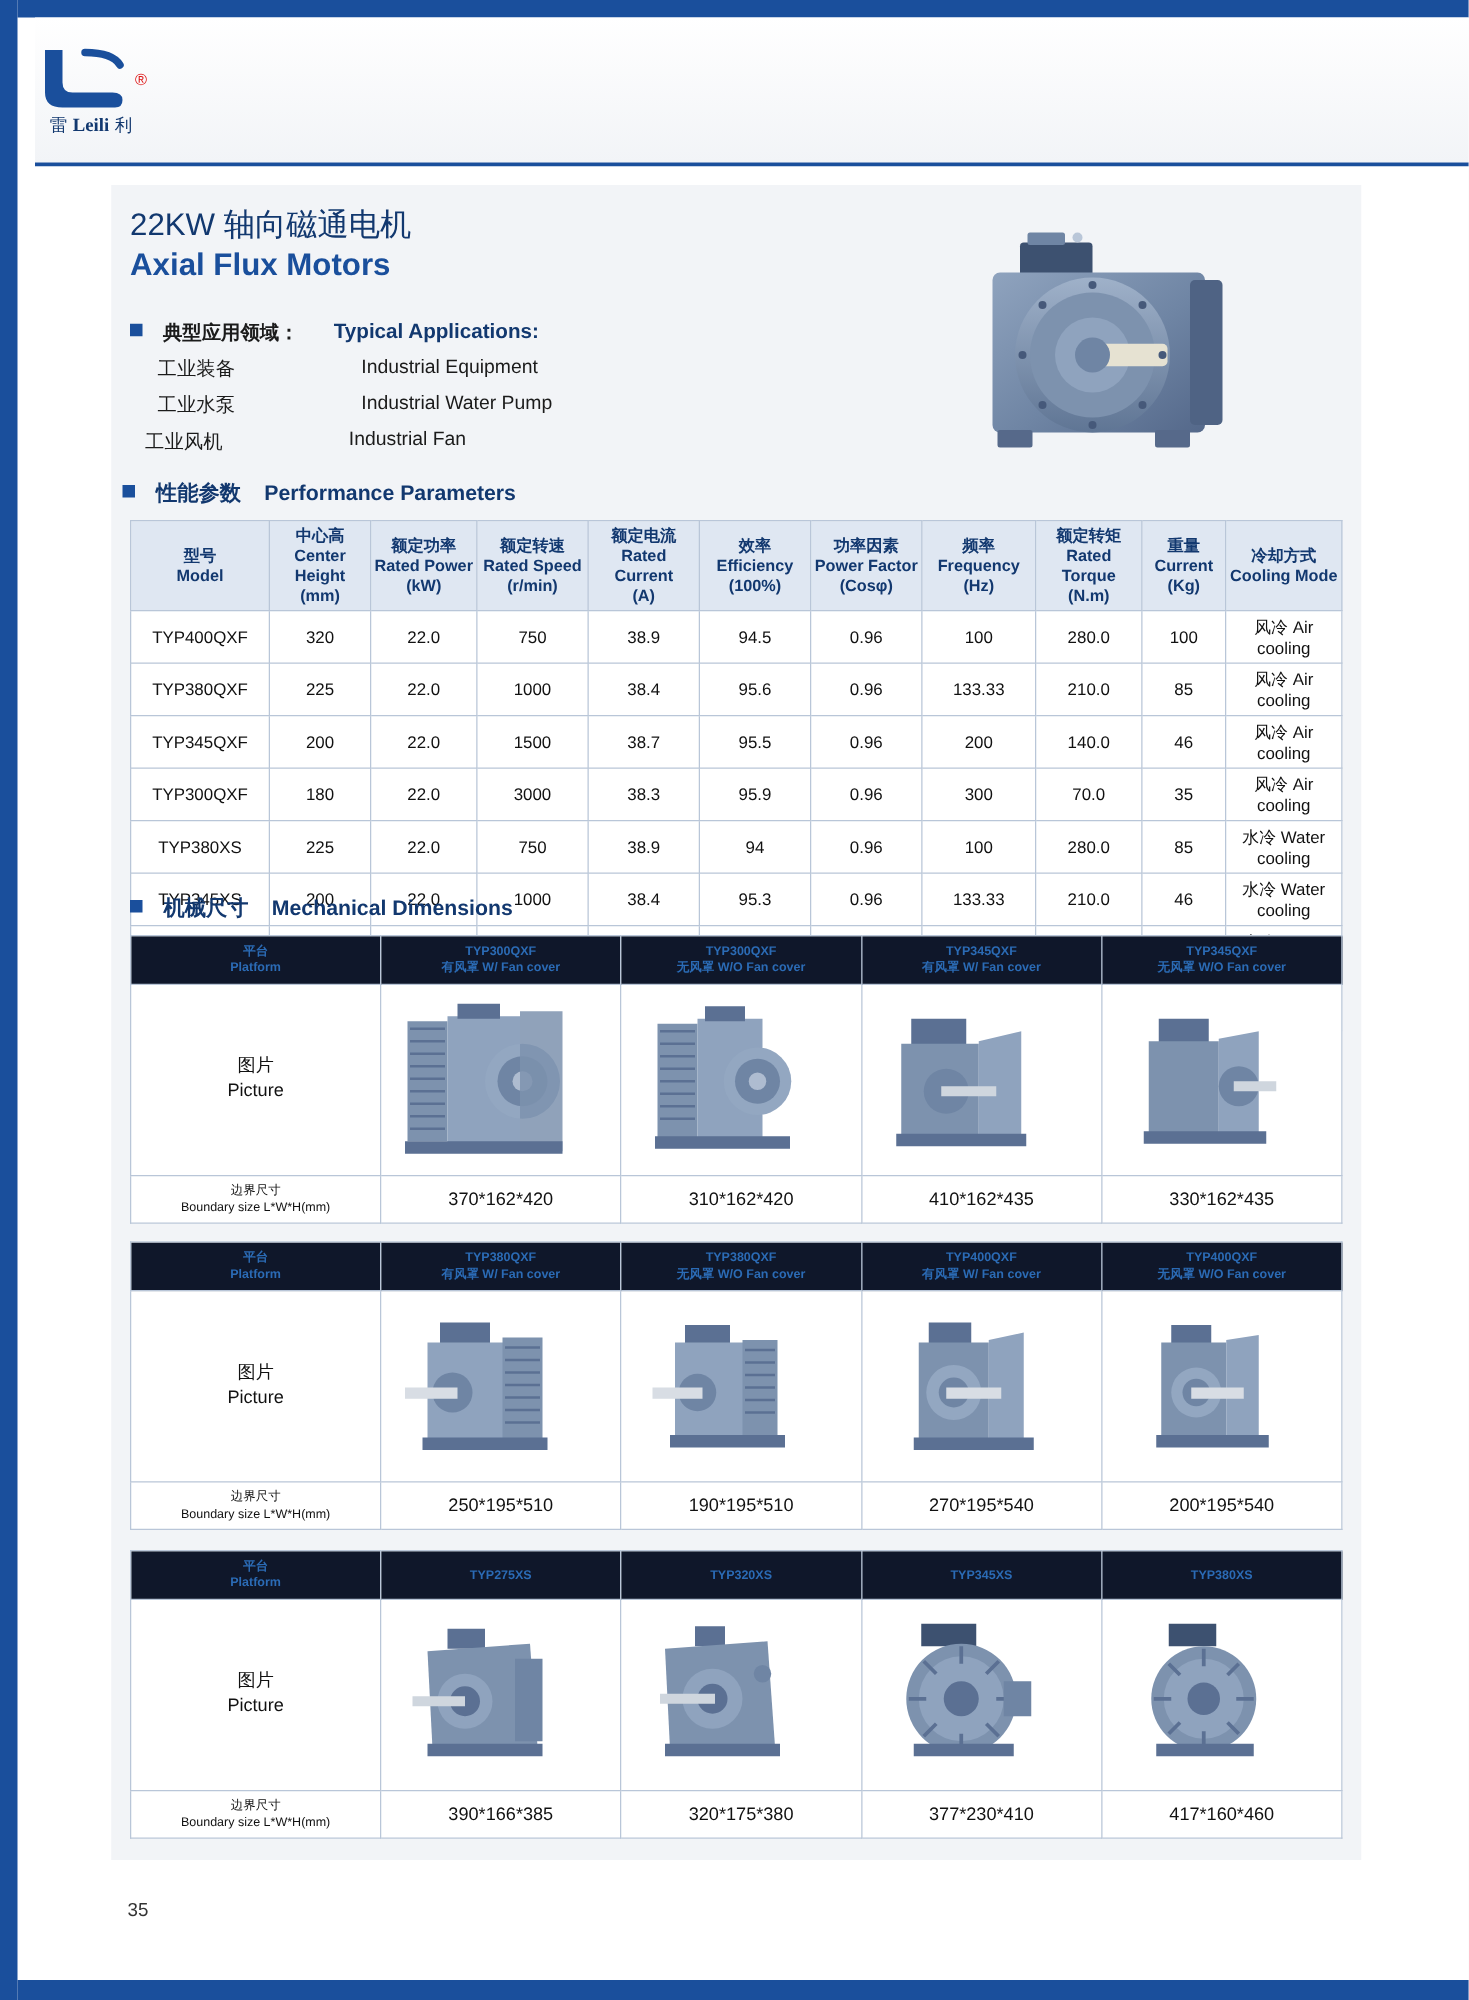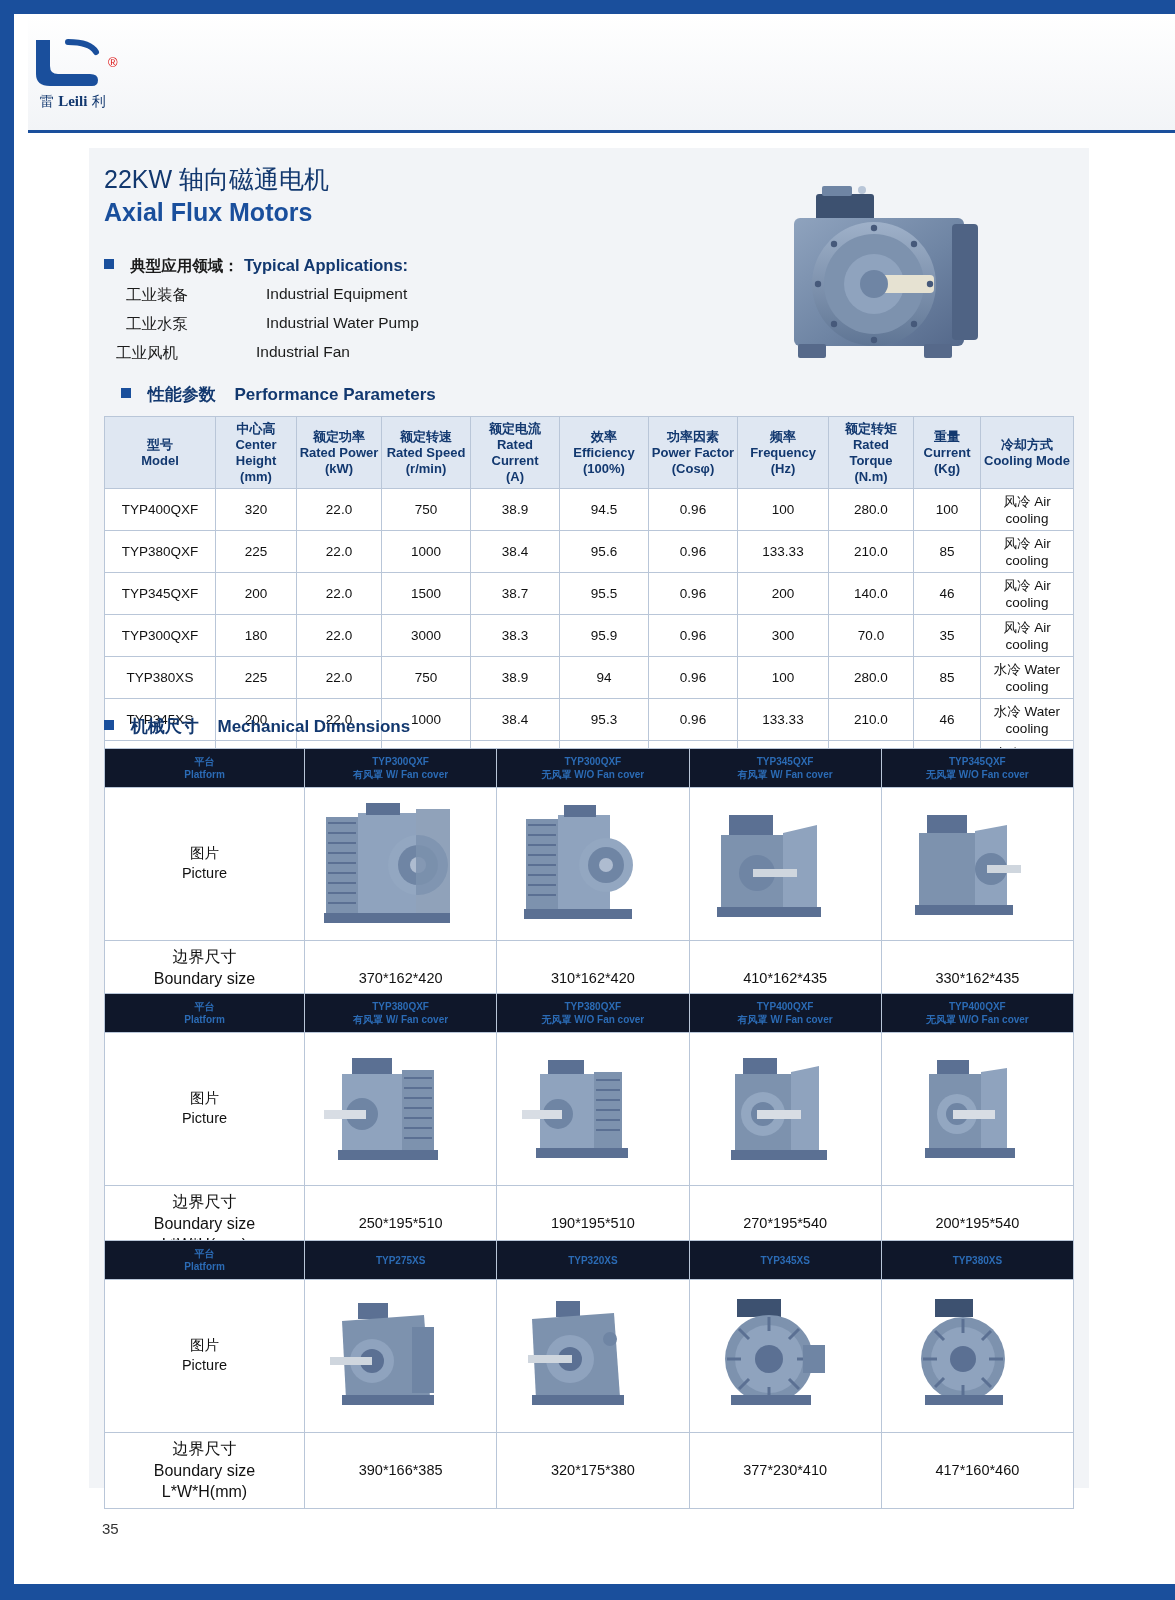--- a/index.html
+++ b/index.html
@@ -51,21 +51,21 @@
   }
   .prod-title2{
     position:absolute;left:90px;top:198px;font-size:25px;color:#1a4f9c;font-weight:bold;
   }
   .sec-bullet{
     width:10px;height:10px;background:#1a4f9c;display:inline-block;margin-right:12px;vertical-align:2px;
   }
   .apps{
     position:absolute;left:90px;top:256px;font-size:15.5px;color:#1b1b1b;
   }
-  .apps-row{display:flex;}
+  .apps-row{display:flex;gap:23px;}
   .apps-col1{width:140px;}
   .apps-col2{}
   .apps-head-cn{color:#1b1b1b;font-weight:bold;}
   .apps-head-en{color:#12386f;font-weight:bold;font-size:16.5px;text-align:center;}
   .apps-line{margin-top:8px;color:#1b1b1b;}
   .motor-photo{
     position:absolute;left:760px;top:172px;width:230px;height:210px;
   }
   
   .sec-head{
@@ -90,21 +90,21 @@
   .dim{
     position:absolute;left:90px;width:970px;background:#fff;font-size:14px;
   }
   .dim td,.dim th{border:1px solid #b9c6d8;text-align:center;vertical-align:middle;}
   .dim .hdr{
     background:#0f172a;color:#2b6bb5;font-weight:bold;padding:6px 2px;line-height:1.3;font-size:10px;
   }
   .dim .hdr.plat{color:#2b6bb5;}
   .dim .pic-label{background:#fff;color:#111;font-size:14.5px;line-height:1.35;width:195px;}
   .dim .pic-cell{background:#fff;height:150px;}
-  .dim .bs-label{background:#fff;color:#111;font-size:16px;line-height:1.35;padding:5px 4px;}
+  .dim .bs-label{background:#fff;color:#111;font-size:10px;line-height:1.35;padding:5px 4px;}
   .dim .bs-val{background:#fff;color:#111;font-size:14.5px;padding:5px 4px;}
   
   .watermark{
     position:absolute;left:120px;top:520px;width:860px;height:330px;
     opacity:.13;pointer-events:none;overflow:hidden;
     font-family:"Liberation Serif",serif;
   }
   .wm-text{
     font-size:40px;color:#1a4f9c;white-space:nowrap;transform:rotate(-8deg);
     position:absolute;left:40px;top:90px;letter-spacing:4px;
@@ -212,21 +212,21 @@
           <circle cx="100" cy="168" r="3.2"></circle>
           <circle cx="60" cy="152" r="3.2"></circle>
         <circle cx="44" cy="112" r="3.2"></circle>
           <circle cx="60" cy="72" r="3.2"></circle>
       </g>
       <rect x="24" y="172" width="28" height="14" rx="2" fill="#56698a"></rect>
       <rect x="150" y="172" width="28" height="14" rx="2" fill="#56698a"></rect>
     </svg>
   </div>
 
-  <div class="sec-head" style="left:107px;top:383px;text-align:center;">
+  <div class="sec-head" style="left:84px;top:383px;text-align:center;">
     <span class="sec-bullet"></span>
     <span class="cn">性能参数</span>
     <span>Performance Parameters</span>
   </div>
 
   <table class="perf">
     <thead>
       <tr>
         <th style="width:106px">
           <div>型号</div>

